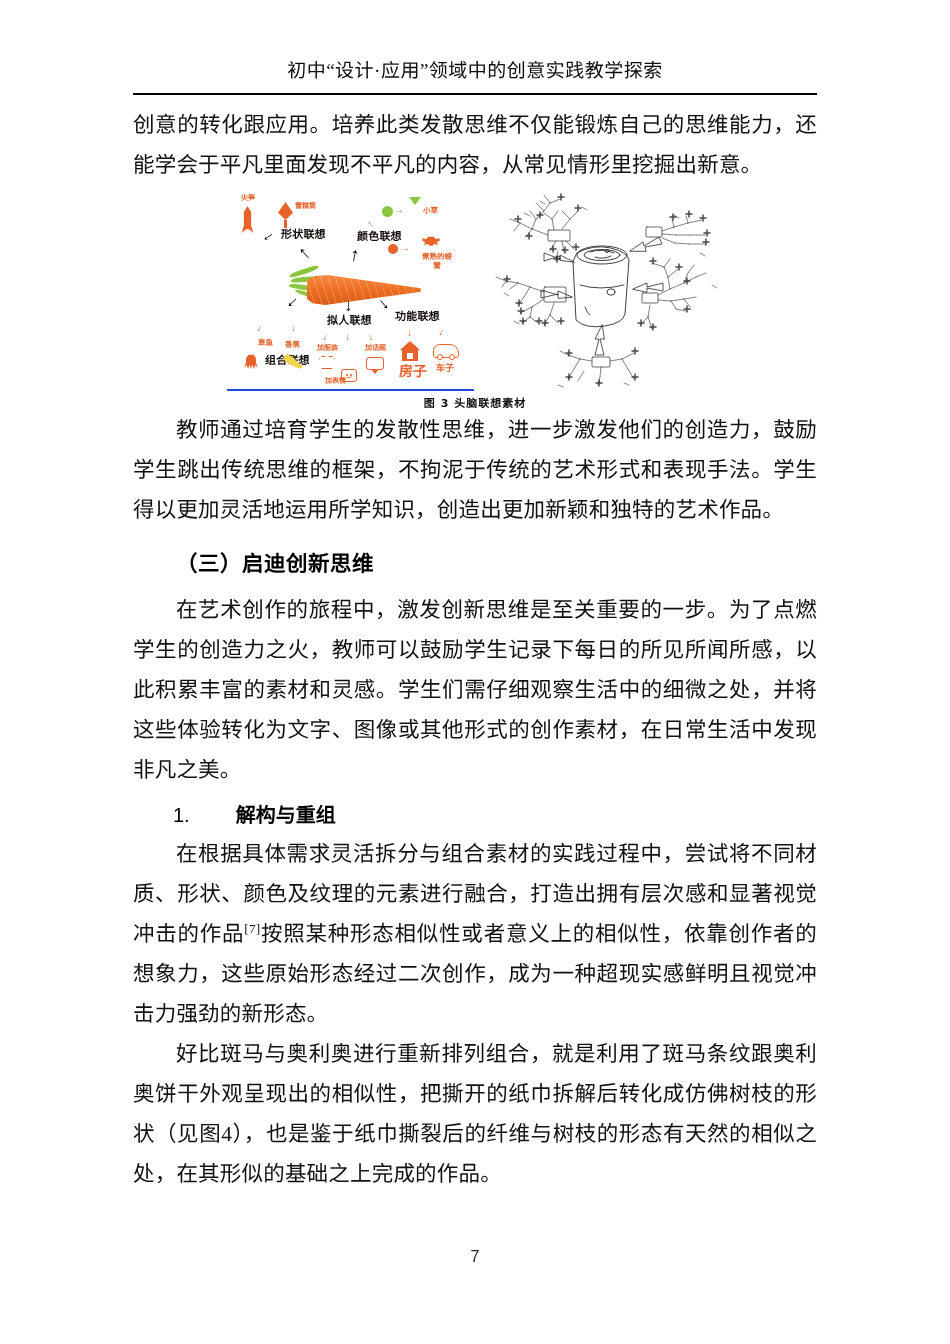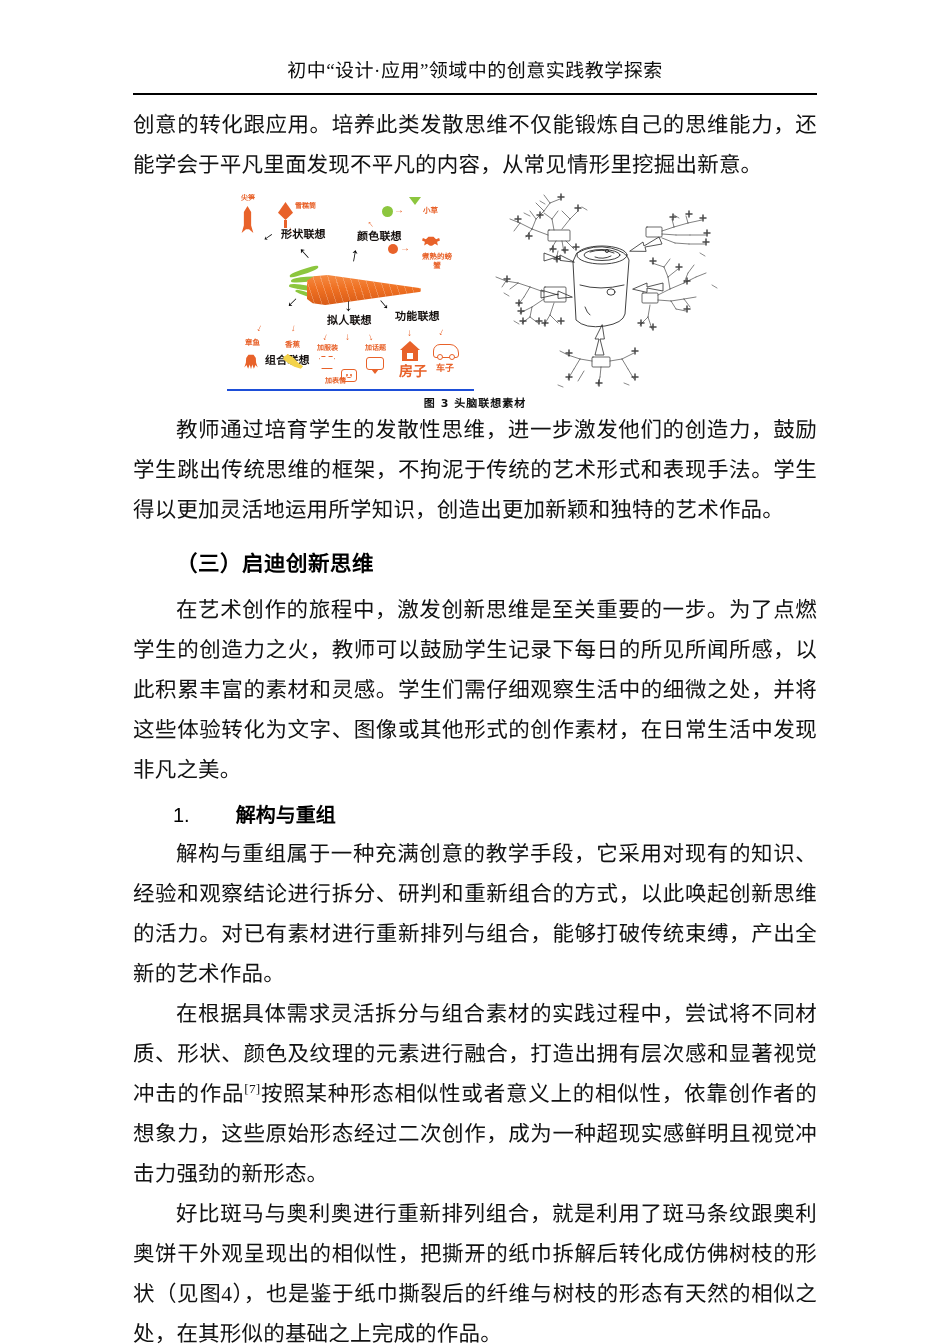--- a/index.html
+++ b/index.html
@@ -327,21 +327,21 @@
             <div class="leaf l2"></div>
             <div class="leaf l3"></div>
             <div class="leaf l4"></div>
             <div class="root"></div>
           </div>
 
           <div class="cm-arrow" style="left:62px; top:104px; transform:rotate(45deg); font-size:17px;">↓</div>
           <div class="cm-label black" style="left:38px; top:118px;margin-top:48px;">组合联想</div>
           <div class="cm-arrow small" style="left:30px; top:134px; transform:rotate(25deg);">↓</div>
           <div class="cm-arrow small" style="left:64px; top:134px; transform:rotate(12deg);">↓</div>
-          <div class="cm-label orange-b" style="left:18px; top:150px;">章鱼</div>
+          <div class="cm-label orange-b" style="left:31px; top:150px;">章鱼</div>
           <div class="glyph g-octopus" style="left:16px; top:164px;"></div>
           <div class="cm-label orange-b" style="left:58px; top:152px;">香蕉</div>
           <div class="glyph g-banana" style="left:55px; top:165px;"></div>
 
           <div class="cm-arrow" style="left:117px; top:108px; font-size:17px;">↓</div>
           <div class="cm-label black" style="left:100px; top:126px;text-align:right;">拟人联想</div>
           <div class="cm-arrow small" style="left:96px; top:143px; transform:rotate(22deg);">↓</div>
           <div class="cm-arrow small" style="left:118px; top:143px;">↓</div>
           <div class="cm-arrow small" style="left:141px; top:143px; transform:rotate(-18deg);">↓</div>
           <div class="cm-label orange" style="left:90px; top:155px;">加服装</div>
@@ -504,21 +504,20 @@
     <p class="body-text indent">教师通过培育学生的发散性思维，进一步激发他们的创造力，鼓励学生跳出传统思维的框架，不拘泥于传统的艺术形式和表现手法。学生得以更加灵活地运用所学知识，创造出更加新颖和独特的艺术作品。</p>
 
     <h2 class="section-heading">（三）启迪创新思维</h2>
 
     <p class="body-text indent">在艺术创作的旅程中，激发创新思维是至关重要的一步。为了点燃学生的创造力之火，教师可以鼓励学生记录下每日的所见所闻所感，以此积累丰富的素材和灵感。学生们需仔细观察生活中的细微之处，并将这些体验转化为文字、图像或其他形式的创作素材，在日常生活中发现非凡之美。</p>
 
     <h3 class="sub-heading">
       <span class="num">1.</span><span class="gap"></span><span>解构与重组</span>
     </h3>
 
-    <p class="body-text indent">解构与重组属于一种充满创意的教学手段，它采用对现有的知识、经验和观察结论进行拆分、研判和重新组合的方式，以此唤起创新思维的活力。对已有素材进行重新排列与组合，能够打破传统束缚，产出全新的艺术作品。</p>
 
     <p class="body-text indent"><span>在根据具体需求灵活拆分与组合素材的实践过程中，尝试将不同材质、形状、颜色及纹理的元素进行融合，打造出拥有层次感和显著视觉冲击的作品</span><sup class="ref">[7]</sup><span>按照某种形态相似性或者意义上的相似性，依靠创作者的想象力，这些原始形态经过二次创作，成为一种超现实感鲜明且视觉冲击力强劲的新形态。</span></p>
 
     <p class="body-text indent">好比斑马与奥利奥进行重新排列组合，就是利用了斑马条纹跟奥利奥饼干外观呈现出的相似性，把撕开的纸巾拆解后转化成仿佛树枝的形状（见图4），也是鉴于纸巾撕裂后的纤维与树枝的形态有天然的相似之处，在其形似的基础之上完成的作品。</p>
 
   </div>
 
   <div class="page-number">7</div>
 
 </div>

